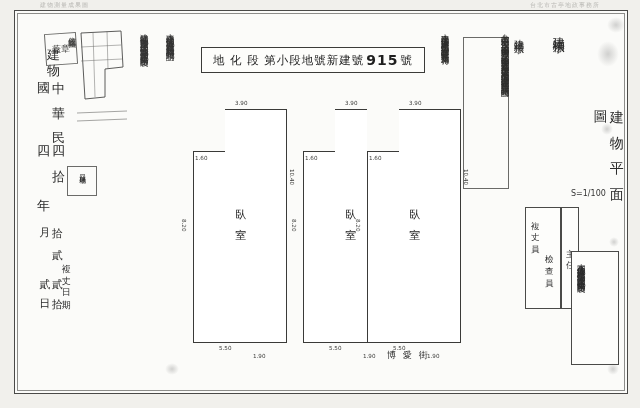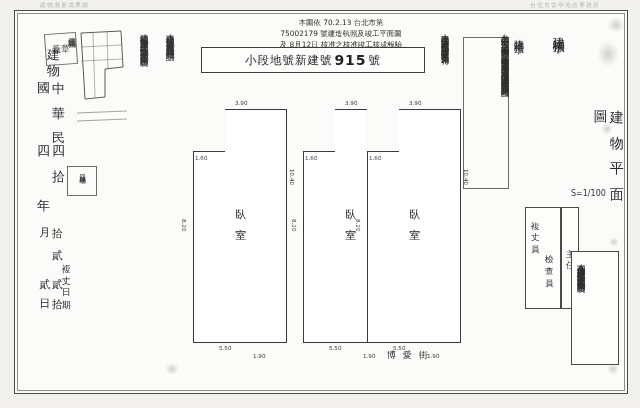--- a/index.html
+++ b/index.html
@@ -197,28 +197,23 @@
       <path d="M6 34 L47 32" stroke="#6a6a68" stroke-width="0.5"></path>
       <path d="M18 6 L20 70" stroke="#6a6a68" stroke-width="0.5"></path>
       <path d="M32 4 L33 42" stroke="#6a6a68" stroke-width="0.5"></path>
       <path d="M2 86 L52 84" stroke="#6a6a68" stroke-width="0.6"></path>
       <path d="M2 94 L52 92" stroke="#6a6a68" stroke-width="0.6"></path>
     </svg>
 
     <div class="v lt-long-note" style="height:164px;">建物基地面積及四至界址均依照地籍圖及實地複丈結果繪製</div>
     <div class="v lt-long-note2" style="height:150px;">本建物坐落地號與建造執照所載相符特此證明</div>
 
-    <div class="stampblock">
-      <div>本圖依 70.2.13 台北市第</div>
-      <div>75002179 號建造執照及竣工平面圖</div>
-      <div>及 8月12日 核准之核准竣工核成報驗</div>
-      <div>辦理登記並依平面圖繪製</div>
-    </div>
 
     <div class="titlebar">
+      <span>地 化 段 第</span>
       <span>小段</span>
       <span>地號</span>
       <span>新建號</span>
       <span class="big">915</span>
       <span>號</span>
     </div>
 
     <div class="v rt-head" style="height:54px;">建物標示</div>
     <div class="v rt-head2" style="height:46px;">建物標示</div>
     <div class="v rt-title-big" style="height:86px;">建 物 平 面 圖</div>

